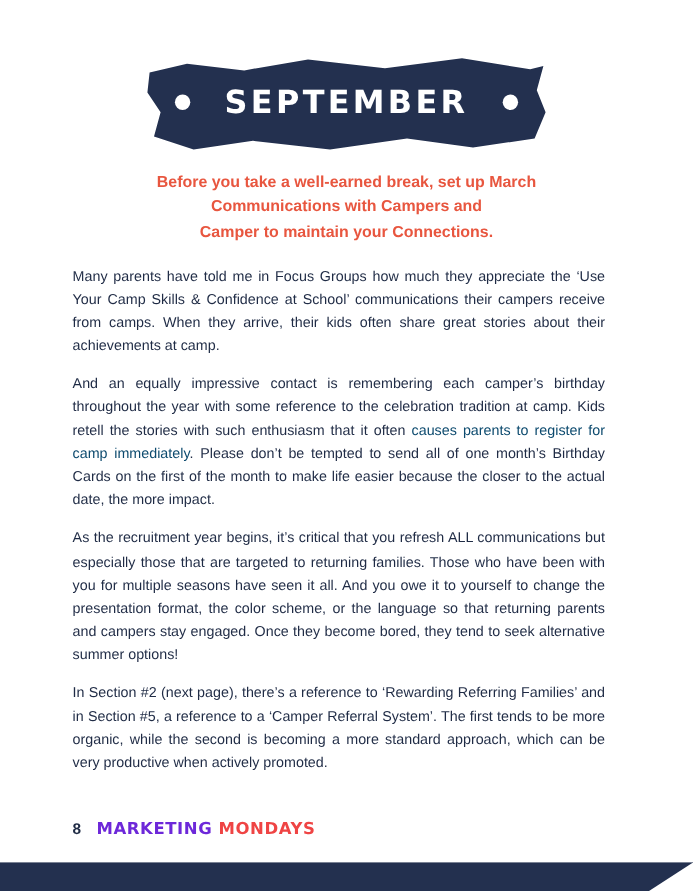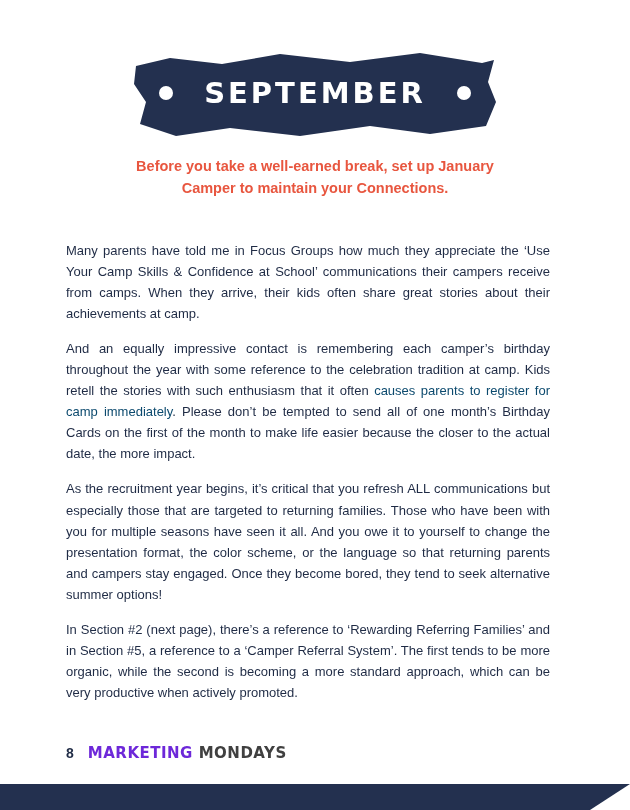--- a/index.html
+++ b/index.html
@@ -103,21 +103,21 @@
     font-weight: bold;
     font-size: 14px;
   }
   .brand {
     font-size: 15px;
     font-weight: bold;
     letter-spacing: 0.5px;
     font-family: "DejaVu Sans", sans-serif;
   }
   .brand .b1 { color: #6d28d9; }
-  .brand .b2 { color: #404040; }
+  .brand .b2 { color: #ef4444; }
 
   .footer-bar {
     position: absolute;
     left: 0;
     bottom: 0;
     width: 630px;
     height: 26px;
     background: #23304f;
   }
   .footer-notch {
@@ -144,21 +144,22 @@
     <svg width="16" height="16" viewBox="0 0 16 16" style="margin-right:30px">
       <circle cx="8" cy="8" r="7" fill="#ffffff"></circle>
     </svg>
     <span>SEPTEMBER</span>
     <svg width="16" height="16" viewBox="0 0 16 16" style="margin-left:30px">
       <circle cx="8" cy="8" r="7" fill="#ffffff"></circle>
     </svg>
   </div>
 
   <div class="headline">
-    <div>Before you take a well-earned break, set up January</div>
+    <div>Before you take a well-earned break, set up March</div>
+    <div>Communications with Campers and</div>
     <div>Camper to maintain your Connections.</div>
   </div>
 
   <div class="content">
     <p>Many parents have told me in Focus Groups how much they appreciate the ‘Use Your Camp Skills &amp; Confidence at School’ communications their campers receive from camps. When they arrive, their kids often share great stories about their achievements at camp.</p>
     <p><span>And an equally impressive contact is remembering each camper’s birthday throughout the year with some reference to the celebration tradition at camp. Kids retell the stories with such enthusiasm that it often </span><span class="em-red">causes parents to register for camp immediately</span><span>. Please don’t be tempted to send all of one month’s Birthday Cards on the first of the month to make life easier because the closer to the actual date, the more impact.</span></p>
     <p>As the recruitment year begins, it’s critical that you refresh ALL communications but especially those that are targeted to returning families. Those who have been with you for multiple seasons have seen it all. And you owe it to yourself to change the presentation format, the color scheme, or the language so that returning parents and campers stay engaged. Once they become bored, they tend to seek alternative summer options!</p>
     <p>In Section #2 (next page), there’s a reference to ‘Rewarding Referring Families’ and in Section #5, a reference to a ‘Camper Referral System’. The first tends to be more organic, while the second is becoming a more standard approach, which can be very productive when actively promoted.</p>
   </div>
 

